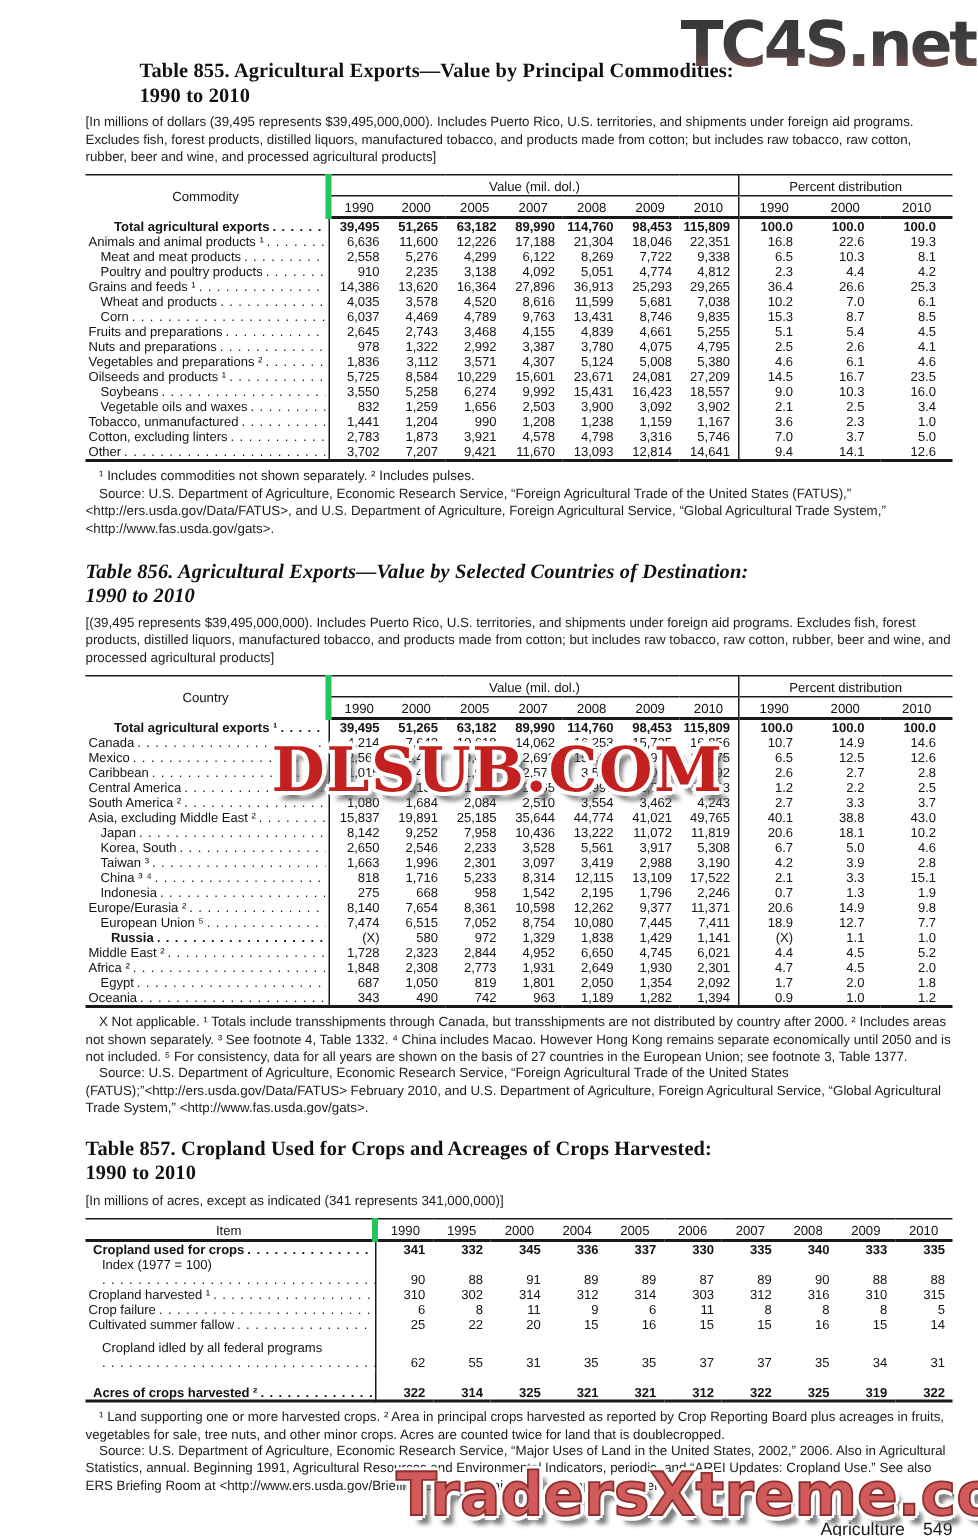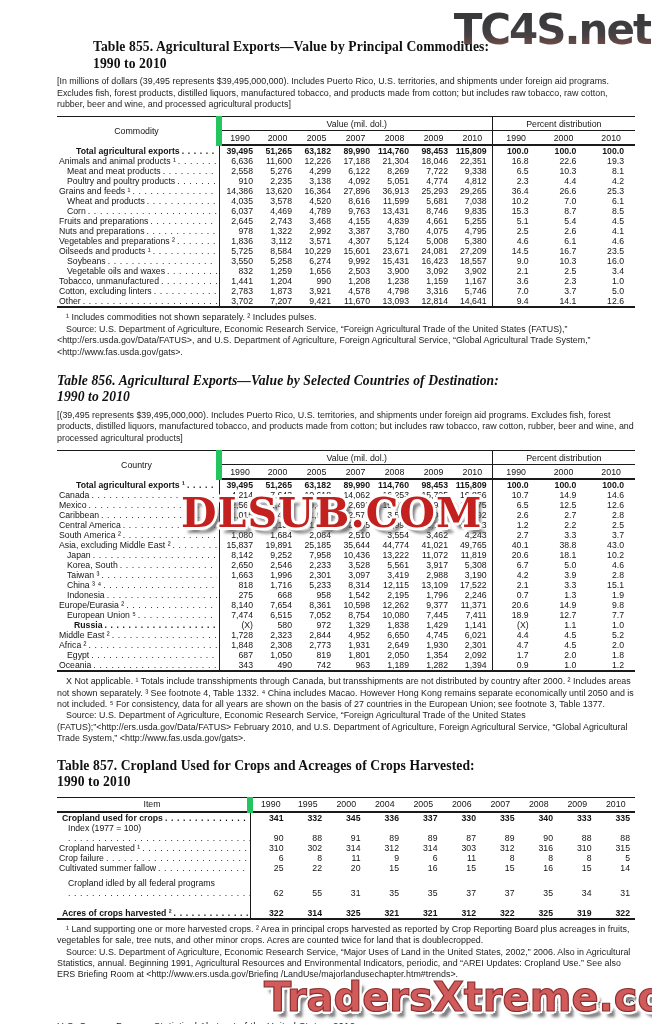--- a/index.html
+++ b/index.html
@@ -11,21 +11,21 @@
              line-height:1.22;margin:0;color:#111;letter-spacing:.1px;}
   .m855{margin-top:39px;margin-left:36px;} .m856{margin-top:15px;font-style:italic;} .m857{margin-top:13px;}
   .bracket-note{font-size:8.9px;line-height:1.28;margin:4px 0 0 0;color:#1c1c1c;}
   .fn,.src{font-size:8.9px;line-height:1.28;margin:4px 0 0 0;text-indent:9px;color:#1c1c1c;}
   .src{margin-top:0;}
 
   table.stat{width:578px;table-layout:fixed;border-collapse:collapse;margin-top:6px;
              border-top:1px solid #1a1a1a;border-bottom:2px solid #1a1a1a;
              font-size:8.7px;color:#141414;}
   table.stat th{font-weight:normal;font-size:8.8px;padding:0;}
-  .stub-h{border-right:6px solid #22c55e;text-align:center;vertical-align:middle;}
+  .stub-h{border-right:4px solid #22c55e;text-align:center;vertical-align:middle;}
   .grp{border-bottom:1px solid #1a1a1a;text-align:center;height:13px;}
   .yh{text-align:center;height:13px;}
   tr.yrow th{border-bottom:2px solid #1a1a1a;}
   .pctsep{border-left:1px solid #1a1a1a;}
   td{padding:0;height:10px;line-height:10px;vertical-align:bottom;}
   td.lblcell{border-right:1px solid #1a1a1a;overflow:hidden;}
   .lbl{display:flex;align-items:baseline;}
   .lbl .txt{white-space:nowrap;}
   .lbl .dots{flex:1;overflow:hidden;white-space:nowrap;margin:0 2px 0 2px;}
   .lbl .dots::before{content:". . . . . . . . . . . . . . . . . . . . . . . . . . . . . . . . . . . . . . . . . . . . . . . . . . . .";letter-spacing:.6px;}
@@ -783,20 +783,21 @@
               <td class="num pct">1.2</td>
             </tr>
           </tbody>
         </table>
       <p class="fn">X Not applicable. ¹ Totals include transshipments through Canada, but transshipments are not distributed by country after 2000. ² Includes areas not shown separately. ³ See footnote 4, Table 1332. ⁴ China includes Macao. However Hong Kong remains separate economically until 2050 and is not included. ⁵ For consistency, data for all years are shown on the basis of 27 countries in the European Union; see footnote 3, Table 1377.</p>
       <p class="src">Source: U.S. Department of Agriculture, Economic Research Service, “Foreign Agricultural Trade of the United States (FATUS);”&lt;http://ers.usda.gov/Data/FATUS&gt; February 2010, and U.S. Department of Agriculture, Foreign Agricultural Service, “Global Agricultural Trade System,” &lt;http://www.fas.usda.gov/gats&gt;.</p>
     </section>
 
     <section>
       <h2 class="tbl-title m857"><span>Table 857. Cropland Used for Crops and Acreages of Crops Harvested:</span><br><span>1990 to 2010</span></h2>
+      <p class="bracket-note">[In millions of acres, except as indicated (341 represents 341,000,000)]</p>
       <table class="stat" id="t857">
           <colgroup>
             <col class="c-stub7">
             <col class="c-yr7">
             <col class="c-yr7">
             <col class="c-yr7">
             <col class="c-yr7">
             <col class="c-yr7">
             <col class="c-yr7">
             <col class="c-yr7">

